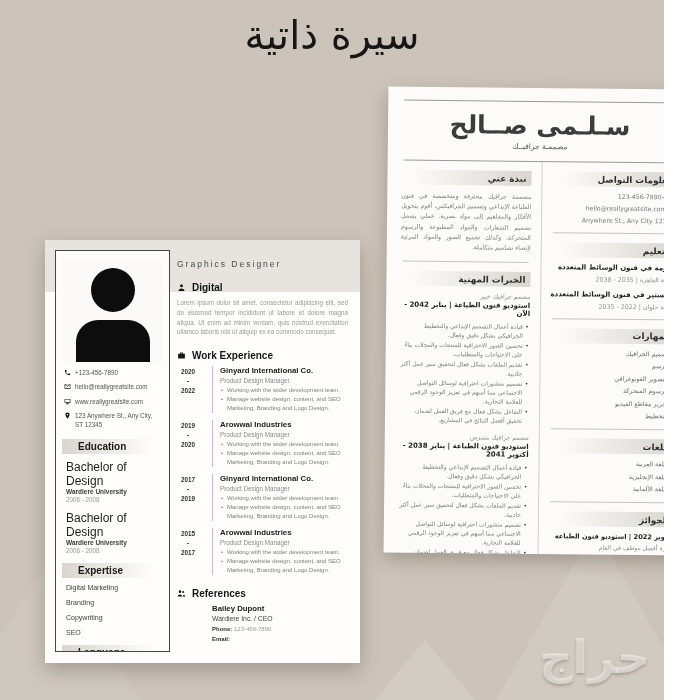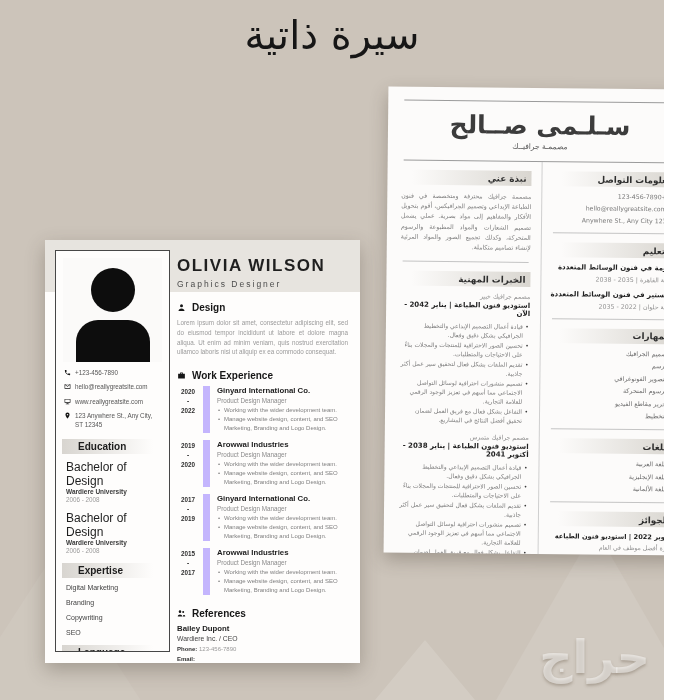--- a/index.html
+++ b/index.html
@@ -42,26 +42,26 @@
   .edu-yr{font-size:6.3px;color:#999;margin-top:1px;}
   .side-item{font-size:7px;color:#3f3f3f;margin:0 10px 8px;}
   .main-col{position:absolute;left:132px;top:16px;right:12px;}
   .name{font-size:17px;font-weight:bold;letter-spacing:1.5px;color:#1f1f1f;}
   .role{font-size:8.5px;letter-spacing:2px;color:#4c4c4c;margin-top:3px;}
   .sec-h{display:flex;align-items:center;gap:6px;font-size:10px;font-weight:bold;color:#161616;margin:13px 0 5px;}
   .sec-h svg{width:9px;height:9px;fill:#161616;}
   .profile-text{font-size:6.3px;color:#9a9a9a;line-height:1.55;text-align:justify;}
   .job{display:flex;margin-bottom:7px;}
   .job-years{width:22px;font-size:6.3px;font-weight:bold;color:#2e2e2e;text-align:center;line-height:1.5;padding-top:1px;}
-  .job-body{flex:1;margin-left:4px;padding-left:7px;border-left:7px solid #c4b5fd;}
+  .job-body{flex:1;margin-left:13px;padding-left:7px;border-left:1px solid #c4b5fd;}
   .job-co{font-size:7.8px;font-weight:bold;color:#1c1c1c;}
   .job-role{font-size:6.3px;color:#8a8a8a;margin:1.5px 0 2.5px;}
   .jb{font-size:6px;color:#808080;line-height:1.5;padding-left:7px;position:relative;}
   .jb::before{content:"•";position:absolute;left:1px;top:0;}
-  .refs{display:flex;gap:16px;margin-top:3px;}
+  .refs{display:flex;gap:16px;margin-top:3px;margin-left:35px;}
   .ref{flex:1;}
   .ref-name{font-size:7.8px;font-weight:bold;color:#1c1c1c;}
   .ref-org{font-size:6.8px;color:#444;margin:2px 0 3px;}
   .ref-line{font-size:6px;color:#9a9a9a;line-height:1.6;}
   .ref-line b{color:#333;}
   
   .page-ar{left:386px;top:88px;width:304px;height:466px;direction:rtl;transform:rotate(0.6deg);background:#fcfbfa;}
   .ar-head{padding:13px 16px 0;text-align:center;}
   .ar-rule{border-top:1px solid #9b9b9b;}
   .ar-name{font-size:25px;color:#3c3c3c;font-weight:600;margin:9px 0 2px;}
@@ -160,29 +160,28 @@
       <div class="side-item">Branding</div>
       <div class="side-item">Copywriting</div>
       <div class="side-item">SEO</div>
 
       <div class="side-h">Language</div>
       <div class="side-item">English</div>
       <div class="side-item">French</div>
     </div>
 
     <div class="main-col">
-      <div class="name">OLIVIA WILSON</div>
       <div class="role">Graphics Designer</div>
 
       <div class="sec-h">
         <svg viewBox="0 0 24 24">
             <circle cx="12" cy="7" r="4"></circle>
             <path d="M4 21c0-4.2 3.8-6.5 8-6.5s8 2.3 8 6.5H4z"></path>
           </svg>
-        <span>Design</span>
+        <span>Digital</span>
       </div>
       <div class="profile-text">Lorem ipsum dolor sit amet, consectetur adipiscing elit, sed do eiusmod tempor incididunt ut labore et dolore magna aliqua. Ut enim ad minim veniam, quis nostrud exercitation ullamco laboris nisi ut aliquip ex ea commodo consequat.</div>
 
       <div class="sec-h">
         <svg viewBox="0 0 24 24">
             <path d="M9 4h6a1 1 0 0 1 1 1v2h5v13H3V7h5V5a1 1 0 0 1 1-1zm1 3h4V6h-4v1z"></path>
           </svg>
         <span>Work Experience</span>
       </div>
 

